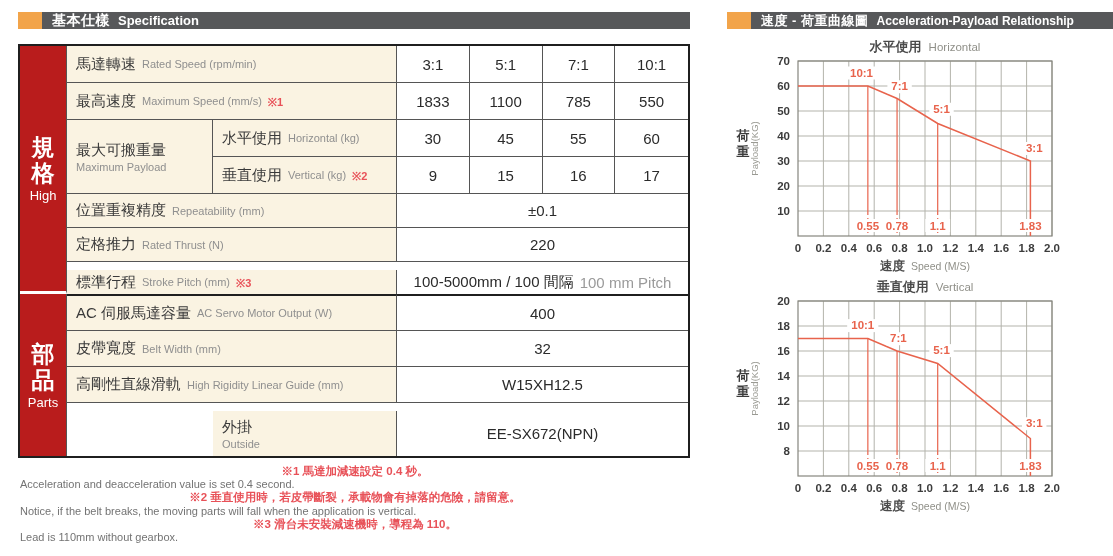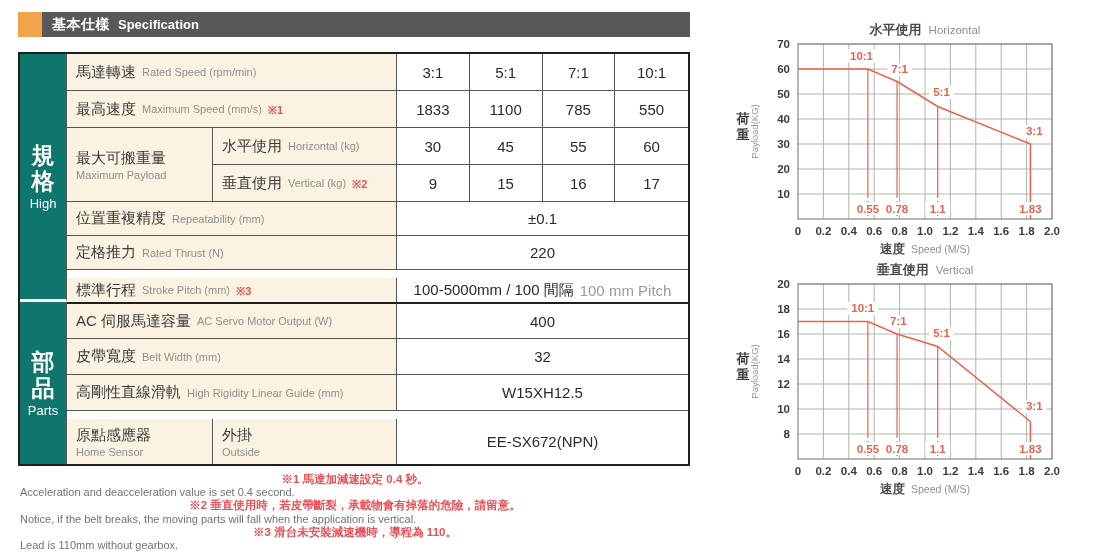--- a/index.html
+++ b/index.html
@@ -1,40 +1,40 @@
 <!DOCTYPE html>
 <html><head>
 <meta charset="utf-8">
 <style>
   * { margin:0; padding:0; box-sizing:border-box; }
   body { background:#fff; font-family:"Liberation Sans", sans-serif; }
   .page { position:relative; width:1113px; height:556px; background:#fff; overflow:hidden; }
 
   
-  .section-header { display:flex; height:25px; }
+  .section-header { display:flex; height:17px; }
   .hdr-orange { width:24px; background:#F2A44A; }
   .hdr-bar { flex:1; background:#57585A; color:#fff; display:flex; align-items:center; padding-left:10px; gap:8px; }
   .hdr-zh { font-size:14px; font-weight:700; letter-spacing:0.5px; }
   .hdr-en { font-size:13px; font-weight:700; }
   .right-col .hdr-zh { font-size:13px; }
   .right-col .hdr-en { font-size:12px; }
 
   
   .left-col  { position:absolute; left:18px;  top:12px; width:672px; }
   .right-col { position:absolute; left:727px; top:12px; width:386px; }
 
   
   .spec-grid { display:grid;
     grid-template-columns:47px 146px 184px repeat(4,1fr);
     grid-template-rows:37px 37px 37px 37px 34px 34px 32px 37px 36px 36px 53px;
     width:672px; border:2px solid #1f1f1f; margin-top:15px; background:#fff; }
   .c { border-right:1px solid #555; border-bottom:1px solid #555; }
   .nbr { border-right:none; } .nbb { border-bottom:none;margin-top:8px; }
   .sec { border-top:2px solid #1f1f1f; }
-  .sb { background:#0f766e; color:#fff; display:flex; flex-direction:column; align-items:center; justify-content:center; border-right:1px solid #555; }
+  .sb { background:#b91c1c; color:#fff; display:flex; flex-direction:column; align-items:center; justify-content:center; border-right:1px solid #555; }
   .sb-spec  { grid-column:1; grid-row:1/8;  border-bottom:3px solid #fff; }
   .sb-parts { grid-column:1; grid-row:8/12; }
   .sb-zh { font-size:23px; font-weight:700; line-height:26px; width:25px; text-align:center; word-break:break-all; }
   .sb-en { font-size:13px; margin-top:2px; }
   .lab { background:#FAF3E2; display:flex; align-items:center; padding:0 9px; gap:6px; flex-wrap:wrap; }
   .lab.col { flex-direction:column; align-items:flex-start; justify-content:center; gap:1px; }
   .zh { font-size:15px; color:#3a3a3a; font-weight:400; white-space:nowrap; }
   .en { font-size:11px; color:#8f8f8f; white-space:nowrap; }
   .note { font-size:11px; color:#E85158; font-weight:700; }
   .val { display:flex; align-items:center; justify-content:center; background:#fff; font-size:15px; color:#2b2b2b; }
@@ -151,43 +151,46 @@
         <span class="en">Belt Width (mm)</span>
       </div>
       <div class="c val nbr" style="grid-column:4/8">32</div>
 
       <div class="c lab" style="grid-column:2/4">
         <span class="zh">高剛性直線滑軌</span>
         <span class="en">High Rigidity Linear Guide (mm)</span>
       </div>
       <div class="c val nbr" style="grid-column:4/8">W15XH12.5</div>
 
-      <div class="c lab col nbb" style="grid-column:2">
-        <span class="zh">原點感應器</span>
-        <span class="en">Home Sensor</span>
-      </div>
       <div class="c lab col nbb" style="grid-column:3">
         <span class="zh">外掛</span>
         <span class="en">Outside</span>
       </div>
       <div class="c val nbr nbb" style="grid-column:4/8">EE-SX672(NPN)</div>
     </div>
 
     <div class="notes">
       <div class="fn fn-red">※1 馬達加減速設定 0.4 秒。</div>
       <div class="fn fn-gray">Acceleration and deacceleration value is set 0.4 second.</div>
       <div class="fn fn-red">※2 垂直使用時，若皮帶斷裂，承載物會有掉落的危險，請留意。</div>
       <div class="fn fn-gray">Notice, if the belt breaks, the moving parts will fall when the application is vertical.</div>
       <div class="fn fn-red">※3 滑台未安裝減速機時，導程為 110。</div>
       <div class="fn fn-gray">Lead is 110mm without gearbox.</div>
     </div>
   </div>
 
   <div class="right-col">
 
+    <div class="section-header">
+      <div class="hdr-orange"></div>
+      <div class="hdr-bar">
+        <span class="hdr-zh">速度 - 荷重曲線圖</span>
+        <span class="hdr-en">Acceleration-Payload Relationship</span>
+      </div>
+    </div>
 
     <svg id="chart-0" class="chart-svg" width="386" height="240" viewBox="0 0 386 240">
         <line x1="71" y1="24" x2="325" y2="24" stroke="#b3b3ab" stroke-width="1"></line>
         <line x1="71" y1="49" x2="325" y2="49" stroke="#b3b3ab" stroke-width="1"></line>
         <line x1="71" y1="74" x2="325" y2="74" stroke="#b3b3ab" stroke-width="1"></line>
         <line x1="71" y1="99" x2="325" y2="99" stroke="#b3b3ab" stroke-width="1"></line>
         <line x1="71" y1="124" x2="325" y2="124" stroke="#b3b3ab" stroke-width="1"></line>
         <line x1="71" y1="149" x2="325" y2="149" stroke="#b3b3ab" stroke-width="1"></line>
         <line x1="71" y1="174" x2="325" y2="174" stroke="#b3b3ab" stroke-width="1"></line>
         <line x1="96.4" y1="24" x2="96.4" y2="199" stroke="#b3b3ab" stroke-width="1"></line>

